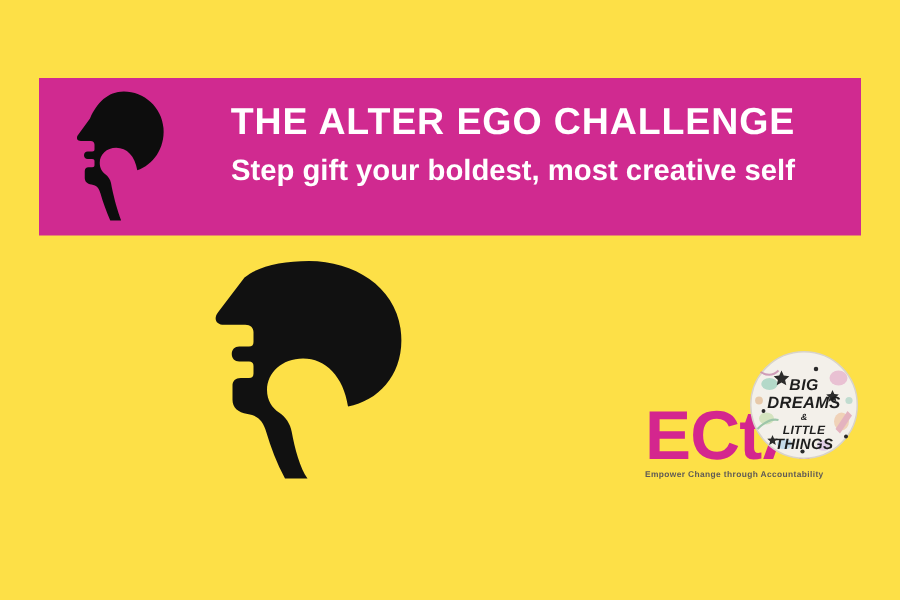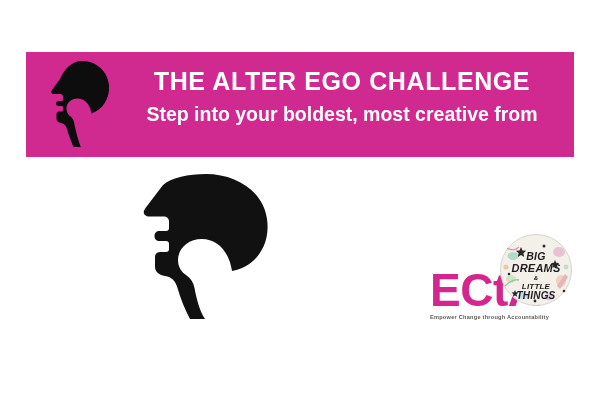--- a/index.html
+++ b/index.html
@@ -10,21 +10,21 @@
     width: 600px;
     height: 400px;
     background: #f2efe9;
     font-family: "Liberation Sans", sans-serif;
     overflow: hidden;
   }
   #canvas {
     position: relative;
     width: 600px;
     height: 400px;
-    background: #ffffff;
+    background: #fde047;
   }
 
   
   #banner {
     position: absolute;
     left: 26px;
     top: 52px;
     width: 548px;
     height: 105px;
     background: #d02a90;
@@ -155,21 +155,21 @@
           C17,37 16,36 14.5,36
           L8,36
           C5.5,36 4.5,34 6,32
           L14,21
           C18.5,10.5 26,3 36.5,3 Z"></path>
       </svg>
     </div>
 
     <div id="banner-text">
       <div id="banner-title">THE ALTER EGO CHALLENGE</div>
-      <div id="banner-subtitle">Step into your boldest, most creative from</div>
+      <div id="banner-subtitle">Step gift your boldest, most creative self</div>
     </div>
 
   </div>
 
   <div id="hero-silhouette">
     <svg viewBox="0 0 160 150" width="160" height="150" aria-hidden="true">
       <path fill="#111111" d="
         M86,2
         C116,2 143,19 147,47
         C151,75 134,95 112,99

